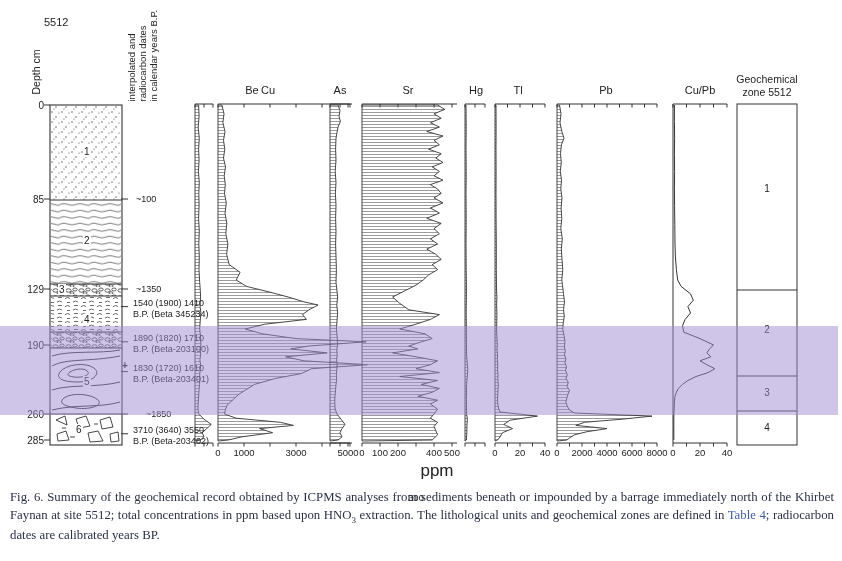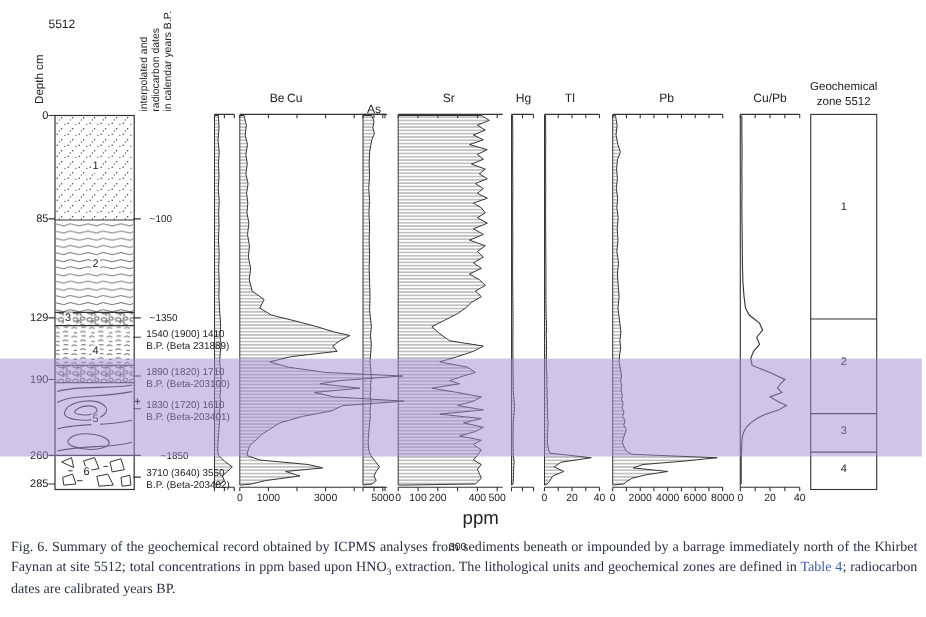--- a/index.html
+++ b/index.html
@@ -118,21 +118,21 @@
       <path d="M121,199 H128 M121,289 H128 M121,306.6 H128 M121,341.8 H128 M121,371.6142857142857 H128 M121,414 H128 M121,433.76 H128 " stroke="#333" stroke-width="1" fill="none"></path>
     </svg>
 
   <div id="gen">
       <div class="hdr" style="left: 204px; top: 84px; margin-left: 48px;">Be</div>
       <div class="hdr" style="left: 268px; top: 84px;">Cu</div>
       <div class="tick-lbl" style="left: 218px; top: 447px;">0</div>
       <div class="tick-lbl" style="left: 244px; top: 447px;">1000</div>
       <div class="tick-lbl" style="left: 296px; top: 447px;">3000</div>
       <div class="tick-lbl" style="left: 348px; top: 447px;">5000</div>
-      <div class="hdr" style="left: 340px; top: 84px; margin-top: 10px;">As</div>
+      <div class="hdr" style="left: 340px; top: 84px;">As</div>
       <div class="hdr" style="left: 408px; top: 84px;">Sr</div>
       <div class="tick-lbl" style="left: 362px; top: 447px;">0</div>
       <div class="tick-lbl" style="left: 380px; top: 447px;">100</div>
       <div class="tick-lbl" style="left: 398px; top: 447px;">200</div>
       <div class="tick-lbl" style="left: 416px; top: 447px; margin-top: 45px;">300</div>
       <div class="tick-lbl" style="left: 434px; top: 447px;">400</div>
       <div class="tick-lbl" style="left: 452px; top: 447px;">500</div>
       <div class="hdr" style="left: 476px; top: 84px;">Hg</div>
       <div class="hdr" style="left: 518px; top: 84px;">Tl</div>
       <div class="tick-lbl" style="left: 495px; top: 447px;">0</div>
@@ -155,21 +155,21 @@
       <div class="depth-lbl" style="left: 16px; top: 100px;">0</div>
       <div class="depth-lbl" style="left: 16px; top: 194px;">85</div>
       <div class="depth-lbl" style="left: 16px; top: 284px;">129</div>
       <div class="depth-lbl" style="left: 16px; top: 340px;">190</div>
       <div class="depth-lbl" style="left: 16px; top: 409px;">260</div>
       <div class="depth-lbl" style="left: 16px; top: 435px;">285</div>
       <div class="date-entry" style="top: 194px; left: 136px;">~100</div>
       <div class="date-entry" style="top: 284px; left: 136px;">~1350</div>
       <div class="date-entry" style="top: 297.6px;">
         <div>1540 (1900) 1410</div>
-        <div>B.P. (Beta 231889)</div>
+        <div>B.P. (Beta 345234)</div>
       </div>
       <div class="date-entry" style="top: 332.8px;">
         <div>1890 (1820) 1710</div>
         <div>B.P. (Beta-203100)</div>
       </div>
       <div class="date-entry" style="top: 362.614px;">
         <div>1830 (1720) 1610</div>
         <div>B.P. (Beta-203401)</div>
         <span class="date-plus">+</span>
       </div>

